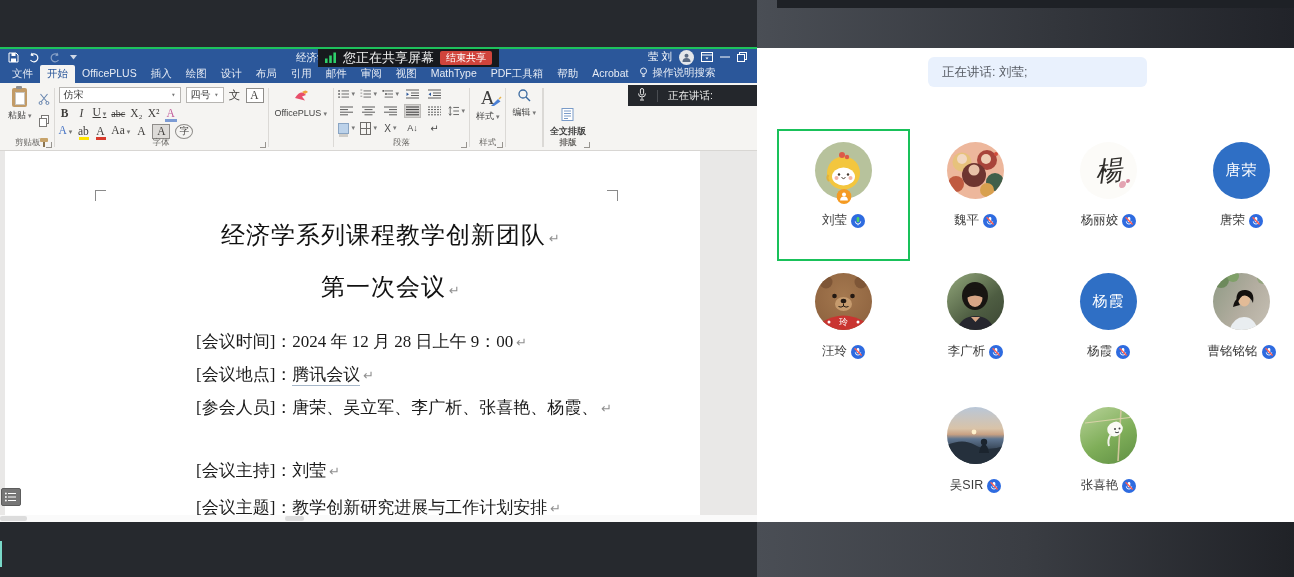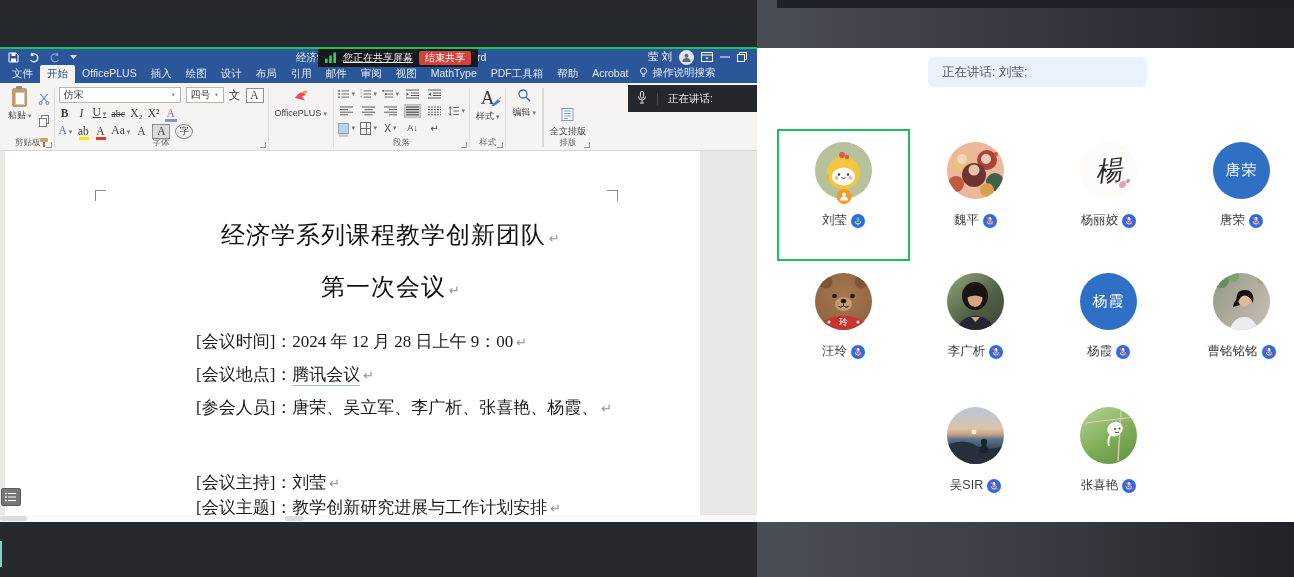--- a/index.html
+++ b/index.html
@@ -6,21 +6,21 @@
   #app{position:relative;width:1294px;height:577px;overflow:hidden;background:#26292e;
        font-family:"Liberation Sans","DejaVu Sans",sans-serif;}
 
   
   #word{position:absolute;left:0;top:47px;width:757px;height:475px;background:#f5f4f2;}
   #share-top{position:absolute;left:0;top:0;width:100%;height:2px;background:#1ec15c;z-index:6;}
   #titlebar{position:absolute;left:0;top:2px;width:100%;height:16px;background:#2b579a;color:#f2f5fa;}
   #qat{position:absolute;left:8px;top:0;height:16px;display:flex;align-items:center;gap:9px;}
   #doc-title{position:absolute;left:296px;top:2px;width:26px;overflow:hidden;white-space:nowrap;font-size:10.5px;color:#eef2f8;}
   #share-ind{position:absolute;left:318px;top:0;height:18px;background:#17191d;display:flex;align-items:center;gap:6px;padding:0 7px;z-index:7;}
-  #share-ind .txt{font-size:10px;color:#f0f0f0;text-decoration:underline;}
+  #share-ind .txt{font-size:13px;color:#f0f0f0;}
   #stop-share{background:#d0443c;color:#fff;font-size:10px;border-radius:2px;padding:1px 6px;line-height:12px;}
   #app-suffix{position:absolute;left:455px;top:2px;font-size:10.5px;color:#eef2f8;}
   #user-cluster{position:absolute;left:648px;top:0;height:16px;display:flex;align-items:center;gap:7px;}
   #user-name{font-size:10.5px;color:#fff;}
   #user-avatar{width:15px;height:15px;border-radius:50%;background:#e4e7eb;display:flex;align-items:center;justify-content:center;}
   .win-ic{display:flex;align-items:center;}
 
   #tabrow{position:absolute;left:0;top:18px;width:100%;height:18px;background:#2b579a;display:flex;align-items:flex-end;padding-left:5px;box-sizing:border-box;}
   .tab{font-size:10.5px;color:#e6ebf4;padding:2px 7px 3px;line-height:13px;white-space:nowrap;}
   .tab.active{background:#f5f4f2;color:#2b579a;border-radius:2px 2px 0 0;}
@@ -50,21 +50,21 @@
   .pbtn{display:flex;align-items:center;justify-content:center;width:17px;height:14px;}
   .pbtn.on{background:#d5d3d1;border:1px solid #bdbbb8;box-sizing:border-box;}
   .bucket{width:12px;height:9px;background:#bcd2ea;border:1px solid #8aa5c4;position:relative;}
   .bucket::after{content:"";position:absolute;left:0;right:0;bottom:-4px;height:3px;background:#cfcdc9;}
   .bgrid{width:11px;height:11px;border:1px solid #6f6d6a;position:relative;}
   .bgrid::before{content:"";position:absolute;left:50%;top:0;bottom:0;width:1px;background:#6f6d6a;}
   .bgrid::after{content:"";position:absolute;top:50%;left:0;right:0;height:1px;background:#6f6d6a;}
   .styleA{font-size:19px;color:#3b3b3b;font-family:"Liberation Serif",serif;position:relative;line-height:20px;}
   .styleA svg{position:absolute;right:-7px;bottom:1px;}
 
-  #spk-overlay{position:absolute;left:628px;top:38px;width:129px;height:27px;background:rgba(27,30,35,.96);z-index:9;display:flex;align-items:center;gap:10px;padding:0 9px;box-sizing:border-box;}
+  #spk-overlay{position:absolute;left:628px;top:38px;width:129px;height:21px;background:rgba(27,30,35,.96);z-index:9;display:flex;align-items:center;gap:10px;padding:0 9px;box-sizing:border-box;}
   #spk-overlay .sep{width:1px;height:12px;background:#4a4d52;}
   #spk-overlay .txt{font-size:10.5px;color:#ececec;white-space:nowrap;}
 
   #canvas{position:absolute;left:0;top:104px;right:0;bottom:0;background:#e9e8e7;}
   #page{position:absolute;left:5px;top:0;width:695px;bottom:7px;background:#ffffff;}
   .cm{position:absolute;width:10px;height:10px;}
   .cm-l{left:90px;top:39px;border-left:1px solid #8a8a8a;border-top:1px solid #8a8a8a;}
   .cm-r{left:602px;top:39px;border-right:1px solid #8a8a8a;border-top:1px solid #8a8a8a;}
   .dline{position:absolute;font-family:"Liberation Serif","DejaVu Serif",serif;font-size:17px;color:#1b1b1b;white-space:nowrap;}
   .dtitle{font-size:24px;letter-spacing:1px;color:#111;}
@@ -379,21 +379,21 @@
                 <circle cx="6" cy="6" r="4" fill="none" stroke="#3b6aa0" stroke-width="1.3"></circle>
                 <path d="M9 9 L13 13" stroke="#3b6aa0" stroke-width="1.5"></path>
               </svg></span>
           <span class="dd">编辑</span>
         </div>
       </div>
       <div class="gsep"></div>
 
       <div class="gsep"></div>
 
-      <div class="grp" style="padding-top:22px;">
+      <div class="grp" style="padding-top:22px;font-weight:bold;">
         <div class="bigbtn">
           <span><svg width="13" height="13" viewBox="0 0 13 13">
                 <rect x="1" y="0.5" width="11" height="12" fill="#fff" stroke="#7a9bc8"></rect>
                 <path d="M3 3 h7 M3 5.5 h7 M3 8 h7 M3 10.5 h4" stroke="#7a9bc8"></path>
               </svg></span>
           <span>全文排版</span>
         </div>
         <span class="glabel">排版</span>
         <span class="launcher"></span>
       </div>
@@ -423,21 +423,21 @@
 
         <div class="dline" style="left:191px;top:179px;">
           <span>[会议时间]：</span><span>2024 年 12 月 28 日上午 9：00</span><span class="pmark">↵</span>
         </div>
         <div class="dline" style="left:191px;top:212px;">
           <span>[会议地点]：</span><span class="ul-link">腾讯会议</span><span class="pmark">↵</span>
         </div>
         <div class="dline" style="left:191px;top:245px;">
           <span>[参会人员]：</span><span>唐荣、吴立军、李广析、张喜艳、杨霞、</span><span class="pmark">↵</span>
         </div>
-        <div class="dline" style="left:191px;top:320px;">
+        <div class="dline" style="left:191px;top:308px;">
           <span>[会议主持]：</span><span>刘莹</span><span class="pmark">↵</span>
         </div>
         <div class="dline" style="left:191px;top:345px;">
           <span>[会议主题]：</span><span>教学创新研究进展与工作计划安排</span><span class="pmark">↵</span>
         </div>
       </div>
       <div id="hscroll">
         <span class="hthumb" style="left:0;width:27px;"></span>
         <span class="hthumb" style="left:285px;width:19px;"></span>
       </div>

